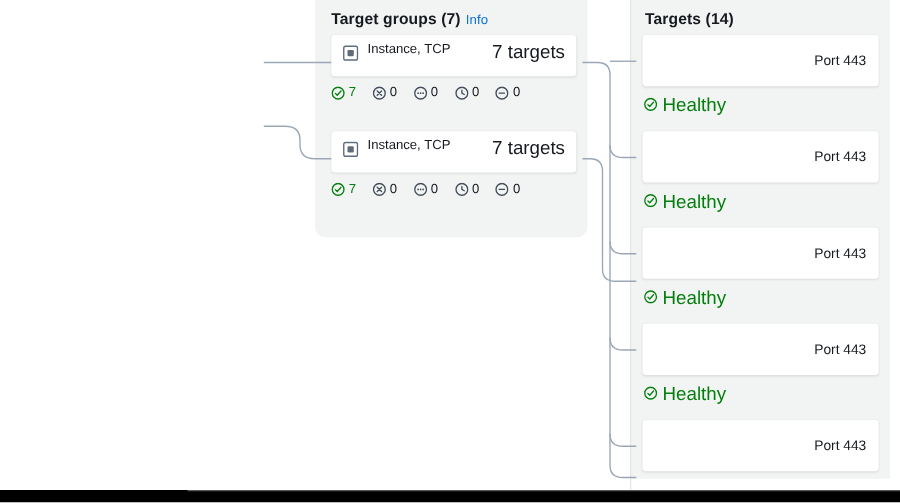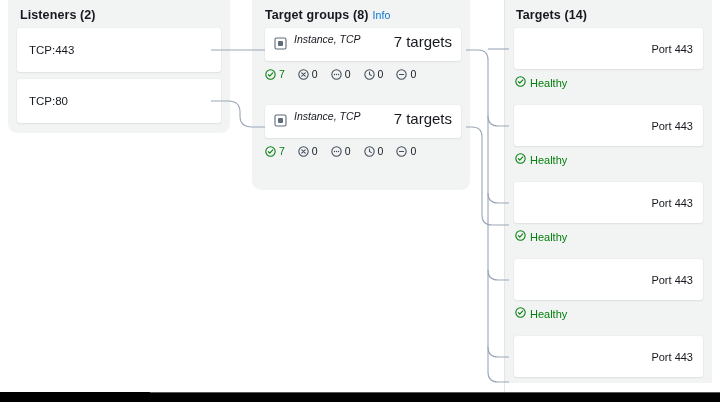--- a/index.html
+++ b/index.html
@@ -112,21 +112,20 @@
     width: 13px;
     height: 13px;
   }
   .tg-card .tg-type {
     position: absolute;
     left: 29px;
     top: 5px;
     font-size: 10.5px;
     color: #16191f;
     white-space: nowrap;
-    font-style: italic;
   }
   .tg-card .tg-count {
     position: absolute;
     right: 9px;
     top: 5px;
     font-size: 15px;
     color: #16191f;
     white-space: nowrap;
   }
 
@@ -188,21 +187,21 @@
     color: #16191f;
     white-space: nowrap;
   }
   .target-health {
     position: absolute;
     left: 10px;
     top: 48px;
     display: flex;
     align-items: center;
     gap: 4px;
-    font-size: 11px;
+    font-size: 15px;
     color: #037f0c;
     white-space: nowrap;
   }
 
   
   #connectors {
     position: absolute;
     left: 0; top: 0;
     width: 720px; height: 402px;
     pointer-events: none;
@@ -234,37 +233,24 @@
     width: 1px;
     height: 392px;
     background: rgba(0,0,0,0.10);
   }
 </style>
 </head>
 <body>
 
 <div id="app">
 
-  <div class="panel" id="listeners-panel">
-    <div class="panel-title">
-      <span>Listeners (2)</span>
-    </div>
-
-    <div class="listener-card" id="listener-0">
-      <span class="lbl">TCP:443</span>
-    </div>
-
-    <div class="listener-card" id="listener-1">
-      <span class="lbl">TCP:80</span>
-    </div>
-  </div>
 
   <div class="panel" id="target-groups-panel">
     <div class="panel-title">
-      <span>Target groups (8)</span><a class="info-link">Info</a>
+      <span>Target groups (7)</span><a class="info-link">Info</a>
     </div>
 
     <div class="tg-block" id="tg-block-0">
       <div class="tg-card">
         <span class="tg-icon">
           <svg width="13" height="13" viewBox="0 0 13 13">
             <rect x="1" y="1" width="11" height="11" rx="1.5" fill="none" stroke="#5f6b7a" stroke-width="1.1"></rect>
             <rect x="4" y="4" width="5" height="5" rx="1" fill="#5f6b7a"></rect>
           </svg>
         </span>

